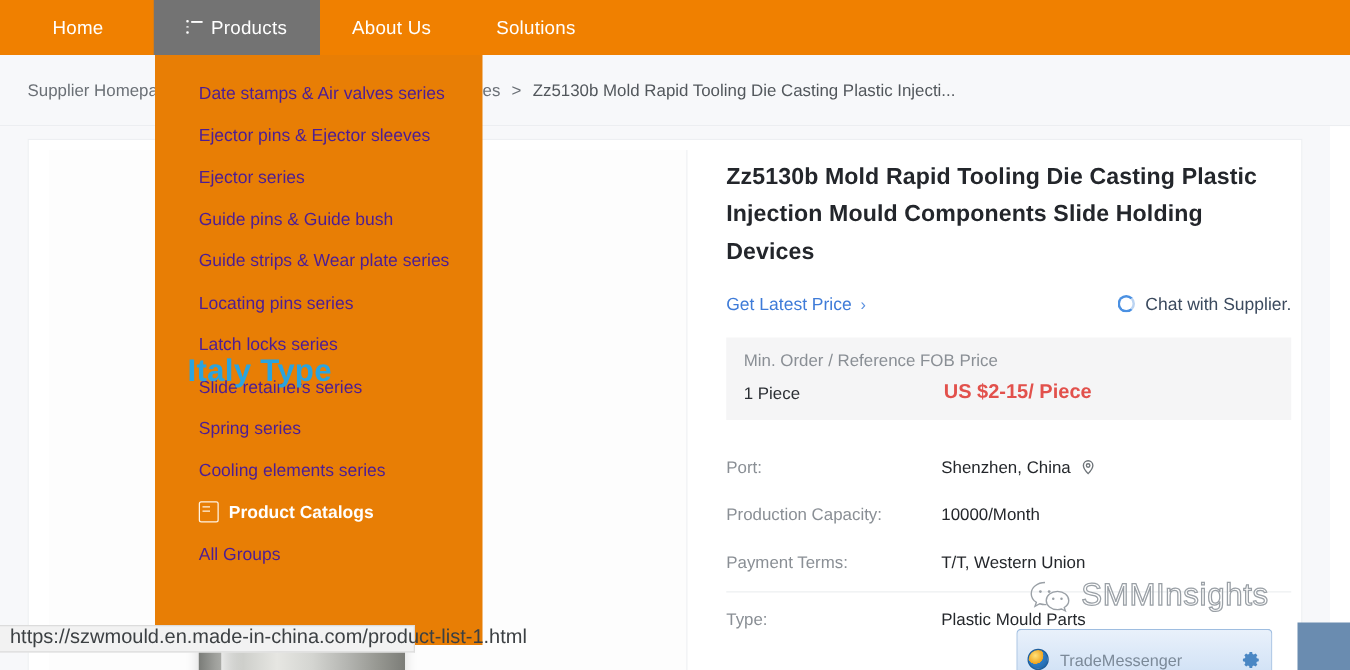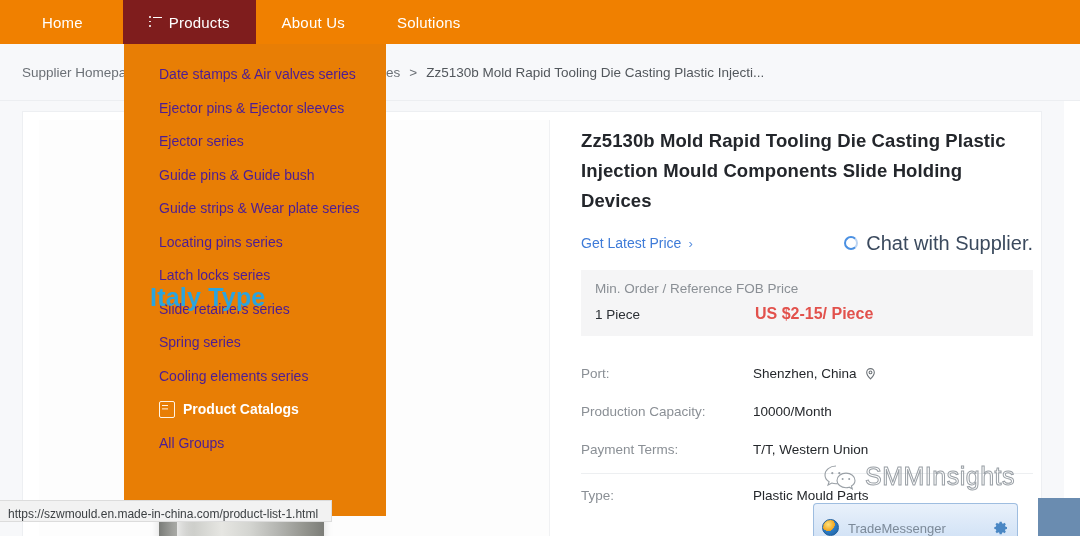--- a/index.html
+++ b/index.html
@@ -31,21 +31,21 @@
     font-size: 15px;
     letter-spacing: .2px;
     padding: 0 26px;
     height: 44px;
     box-sizing: border-box;
     cursor: pointer;
     white-space: nowrap;
   }
   .nav-item.home { padding-left: 42px; padding-right: 40px; }
   .nav-item.active {
-    background: #7f1d1d;
+    background: #737373;
   }
   .list-icon {
     display: inline-block;
     width: 13px; height: 11px;
     position: relative;
   }
   .list-icon i {
     position: absolute; left: 4px; width: 9px; height: 1.6px;
     background: #fff; border-radius: 1px;
   }
@@ -146,21 +146,21 @@
     display: flex; align-items: center; justify-content: space-between;
     height: 22px; margin-bottom: 16px;
   }
   .latest-price {
     color: #3E7BD8; font-size: 14px; cursor: pointer;
     display: flex; align-items: flex-end; gap: 7px;
   }
   .chev { font-size: 13px; color: #5D92E0; }
   .chat-supplier {
     display: flex; align-items: center; gap: 8px;
-    color: #3B4A5E; font-size: 20px; cursor: pointer;
+    color: #3B4A5E; font-size: 14px; cursor: pointer;
   }
   .chat-ring {
     width: 14px; height: 14px; border-radius: 50%;
     border: 2.5px solid #4A90E2;
     border-right-color: #BBD4F2;
     box-sizing: border-box;
     display: inline-block;
   }
   .price-box {
     background: #F5F5F6;
@@ -252,23 +252,23 @@
   }
 
   
   .statusbar {
     position: absolute; left: 0; bottom: 14px;
     height: 22px;
     background: #F2F2F2;
     border: 1px solid #DCDCDC;
     border-left: none;
     box-sizing: border-box;
-    display: flex; align-items: flex-end;
+    display: flex; align-items: flex-start;
     padding: 0 10px 0 8px;
-    font-size: 12px;
+    font-size: 16px;
     color: #3C4043;
     z-index: 70;
     white-space: nowrap;
   }
 
   
   .messenger {
     position: absolute; left: 813px; bottom: 0;
     width: 205px; height: 33px;
     background: linear-gradient(180deg,#E9F1FB 0%, #D3E3F6 100%);

